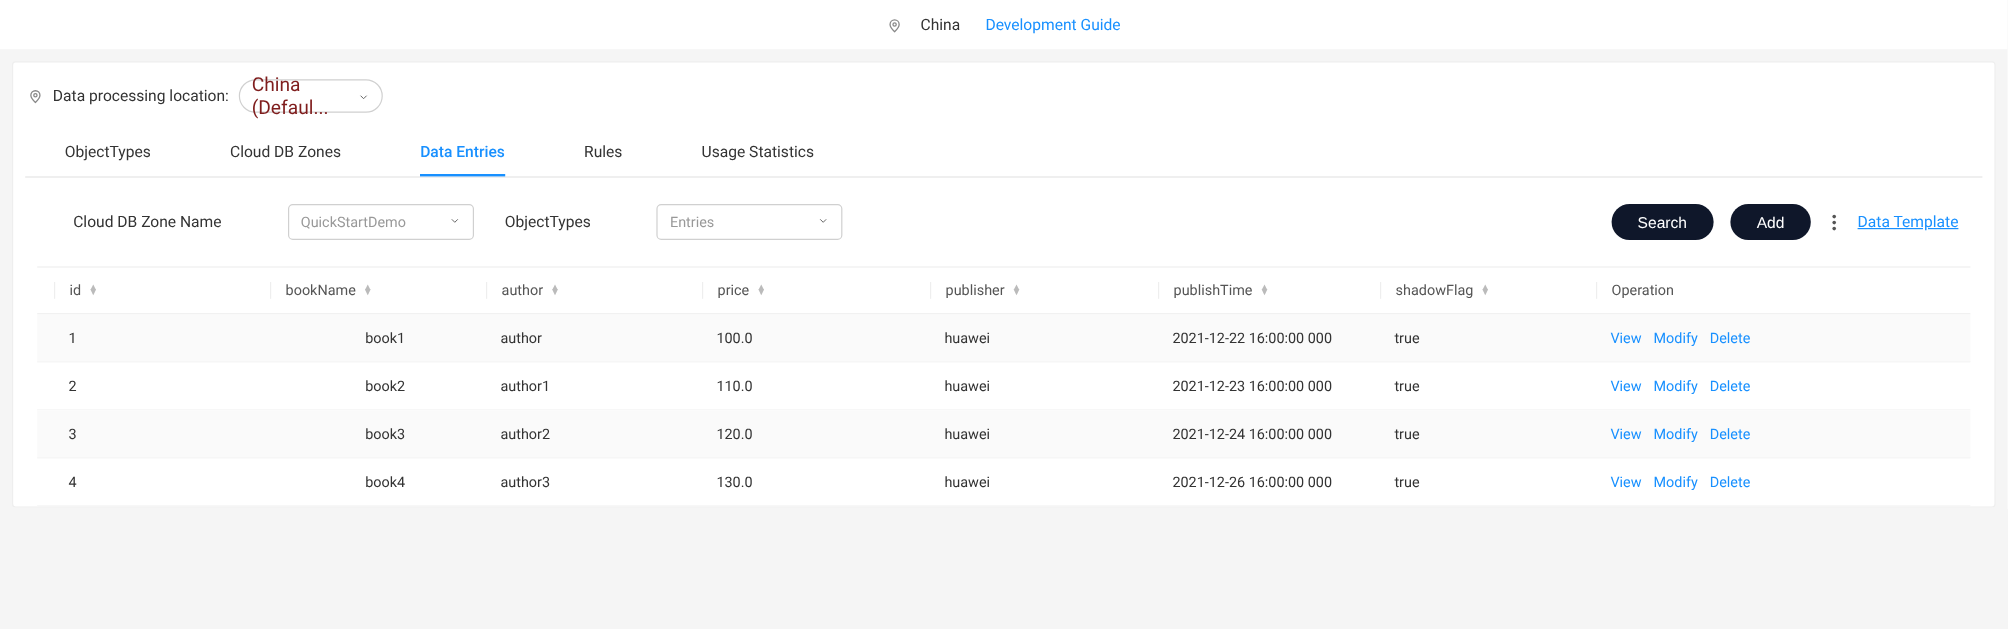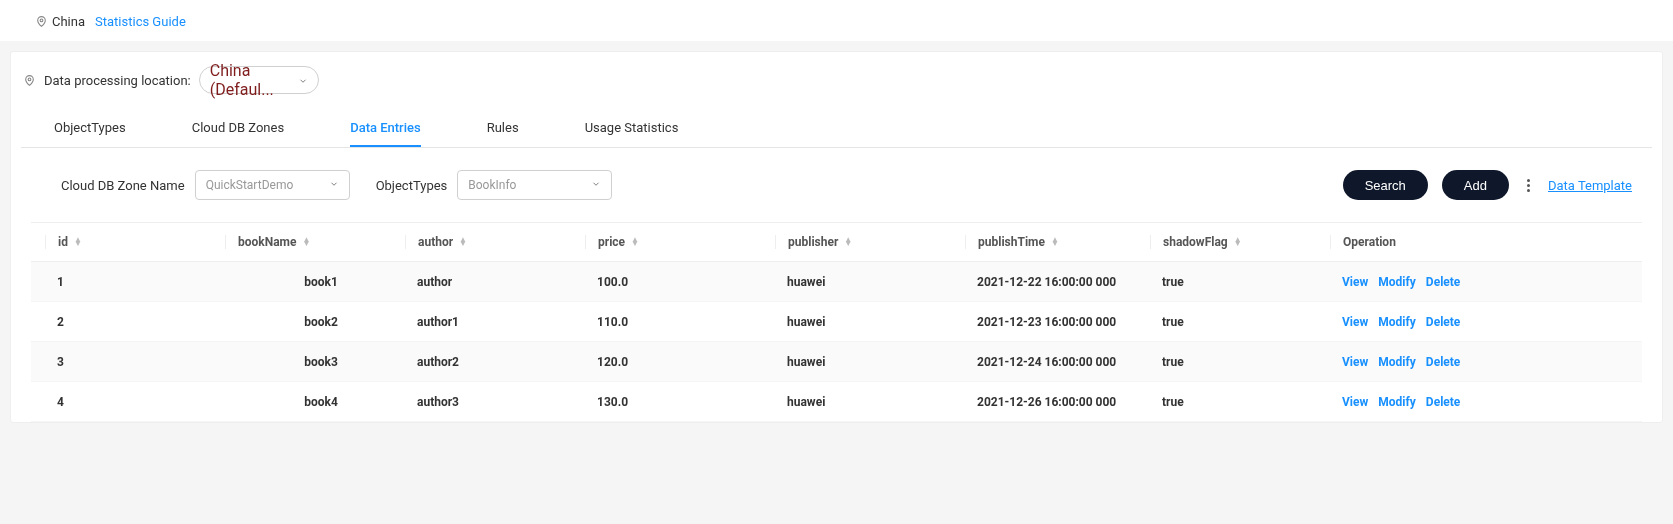--- a/index.html
+++ b/index.html
@@ -15,22 +15,23 @@
     }
     .page-title {
       font-size: 18px;
       font-weight: 500;
       color: #333;
       margin-bottom: 6px;
     }
     .location-row {
       display: flex;
       align-items: center;
-      gap: 4px;
+      gap: 15px;
       font-size: 13px;
+      justify-content: center;
     }
     .loc-icon svg { display:block; }
     .country { color: #333; margin-right: 6px;}
     .dev-guide { color: #1890ff; text-decoration: none; cursor: pointer; }
     .main-card {
       background:#fff;
       margin: 10px 10px 0 10px;
       border:1px solid #eee;
       border-radius: 3px;
     }
@@ -73,41 +74,42 @@
       gap:10px;
     }
     .flabel { font-size:13px; color:#333;}
     .fselect {
       display:flex; align-items:center; justify-content:space-between;
       border:1px solid #d0d0d0; border-radius:4px;
       height:30px; padding:0 10px;
       font-size:12px; color:#999;
       min-width:155px; cursor:pointer;
       margin-right:16px;
+      margin-left:45px;
     }
     .filters-right {
       margin-left:auto;
       display:flex; align-items:center; gap:14px;
     }
     .btn {
       height:30px; padding:0 22px;
       border:none; border-radius:15px;
       background:#0f172a; color:#fff;
       font-size:13px; cursor:pointer;
     }
     .kebab { cursor:pointer; color:#555; padding:0 4px; display:flex; flex-direction:column; gap:2px;}
     .kebab span{ width:3px; height:3px; background:#555; border-radius:50%;}
     .dt-link { color:#1890ff; text-decoration:underline; cursor:pointer; font-size:13px;}
     .table {
       width:calc(100% - 40px);
       margin:0 20px;
     }
     .thead-row, .trow {
       display:flex; align-items:center;
-      padding:0 14px; height:40px;font-weight:bold;
+      padding:0 14px; height:40px;
     }
     .thead-row { border-top:1px solid #eee; border-bottom:1px solid #eee;}
     .trow { border-bottom:1px solid #f5f5f5; }
     .trow:nth-child(odd){ background:#fafafa; }
     .th { color:#555; font-size:12px; display:flex; align-items:center; gap:6px; border-left:1px solid #eee; padding-left:12px;}
     .td { color:#333; font-size:12px; padding-left:12px;}
     .sort-icon { color:#bbb; display:inline-flex; flex-direction:column; line-height:4px; font-size:8px;}
     .col-id { flex:0 0 180px;}
     .col-name{ flex:0 0 180px;text-align:center;}
     .col-author{ flex:0 0 180px;}
@@ -124,21 +126,21 @@
 
 <div class="header">
   <div class="location-row">
     <span class="loc-icon">
       <svg width="13" height="13" viewBox="0 0 24 24" fill="none" stroke="#888" stroke-width="2">
           <path d="M12 21s-7-6.2-7-11a7 7 0 0 1 14 0c0 4.8-7 11-7 11z"></path>
           <circle cx="12" cy="10" r="2.5"></circle>
         </svg>
     </span>
     <span class="country">China</span>
-    <a class="dev-guide">Statistics Guide</a>
+    <a class="dev-guide">Development Guide</a>
   </div>
 </div>
 
 <div class="main-card">
 
   <div class="proc-row">
     <span class="loc-icon">
       <svg width="13" height="13" viewBox="0 0 24 24" fill="none" stroke="#888" stroke-width="2">
           <path d="M12 21s-7-6.2-7-11a7 7 0 0 1 14 0c0 4.8-7 11-7 11z"></path>
           <circle cx="12" cy="10" r="2.5"></circle>
@@ -168,21 +170,21 @@
     <div class="fselect">
       <span>QuickStartDemo</span>
       <span class="chev">
         <svg width="10" height="10" viewBox="0 0 24 24" fill="none" stroke="#666" stroke-width="2">
             <polyline points="6 9 12 15 18 9"></polyline>
           </svg>
       </span>
     </div>
     <span class="flabel">ObjectTypes</span>
     <div class="fselect">
-      <span>BookInfo</span>
+      <span>Entries</span>
       <span class="chev">
         <svg width="10" height="10" viewBox="0 0 24 24" fill="none" stroke="#666" stroke-width="2">
             <polyline points="6 9 12 15 18 9"></polyline>
           </svg>
       </span>
     </div>
     <div class="filters-right">
       <button class="btn">Search</button>
       <button class="btn">Add</button>
       <div class="kebab">

